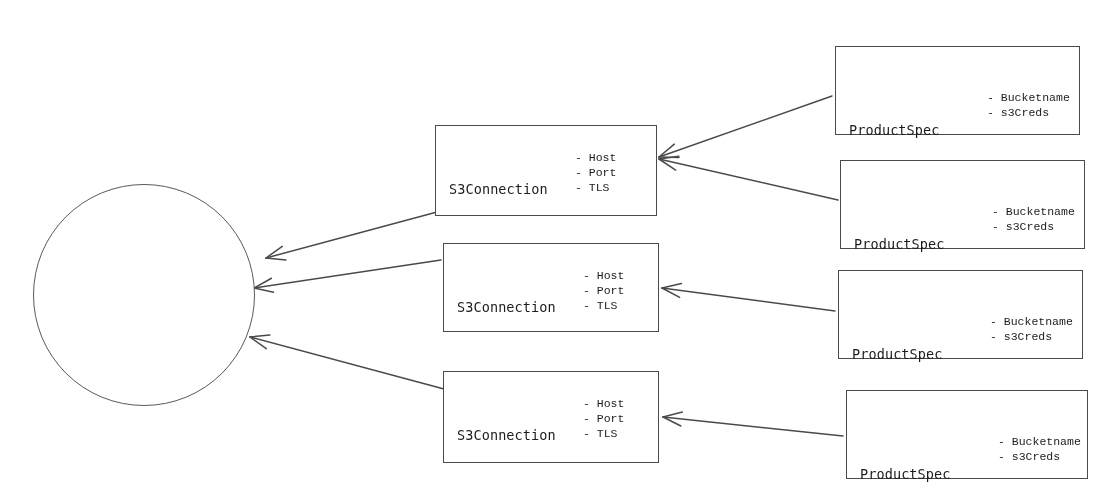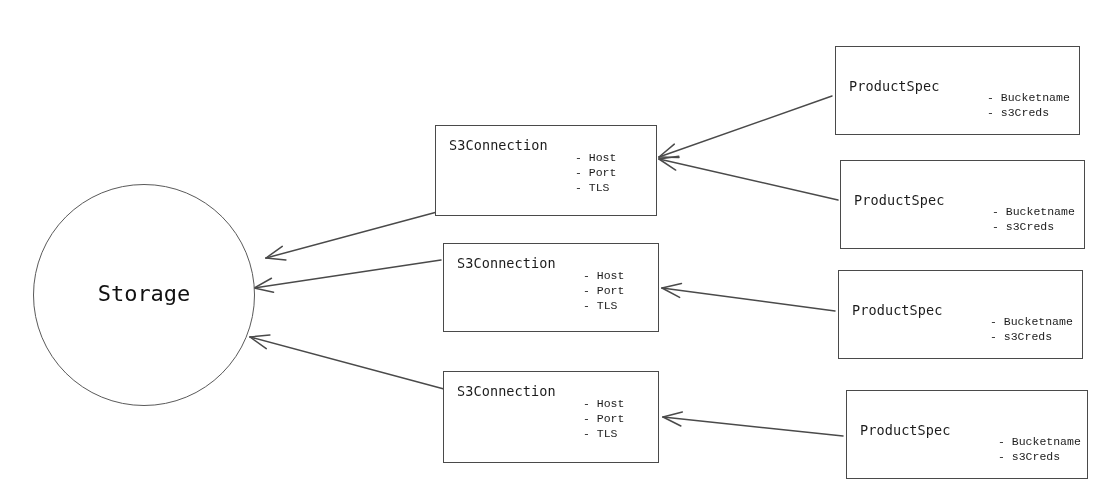--- a/index.html
+++ b/index.html
@@ -28,20 +28,21 @@
     box-sizing: border-box;
     border: 1.6px solid #4a4a4a;
     background: #ffffff;
   }
   .node-title {
     position: absolute;
     font-size: 13.5px;
     color: #1c1c1c;
     letter-spacing: 0.1px;
     white-space: nowrap;
+    margin-top: 44px;
   }
   .attr-list {
     position: absolute;
     font-size: 11.5px;
     line-height: 15px;
     color: #1c1c1c;
     white-space: nowrap;
   }
   .attr-row {
     white-space: pre;
@@ -99,21 +100,20 @@
         <line x1="662" y1="288" x2="679.6261631838836" y2="297.4508397201046" stroke="#4a4a4a" stroke-width="1.5" stroke-linecap="round"></line>
       </g>
       <g>
         <line x1="843" y1="436" x2="663" y2="417" stroke="#4a4a4a" stroke-width="1.5" stroke-linecap="round"></line>
         <line x1="663" y1="417" x2="682.3541037231221" y2="411.9583069237972" stroke="#4a4a4a" stroke-width="1.5" stroke-linecap="round"></line>
         <line x1="663" y1="417" x2="680.8749411966631" y2="425.9714255955135" stroke="#4a4a4a" stroke-width="1.5" stroke-linecap="round"></line>
       </g>
     </svg>
 
   <div class="circle-node" style="left: 33px; top: 184px; width: 222px; height: 222px;"></div>
-  <div class="circle-label" style="left: 33px; top: 281px; width: 222px;">Storage</div>
 
   <div id="nodes">
       <div class="node-box" style="left: 435px; top: 125px; width: 222px; height: 91px;"></div>
       <div class="node-title" style="left: 449px; top: 137px;">S3Connection</div>
       <div class="attr-list" style="left: 575px; top: 150px;">
         <div class="attr-row">- Host</div>
         <div class="attr-row">- Port</div>
         <div class="attr-row">- TLS</div>
       </div>
       <div class="node-box" style="left: 443px; top: 243px; width: 216px; height: 89px;"></div>

